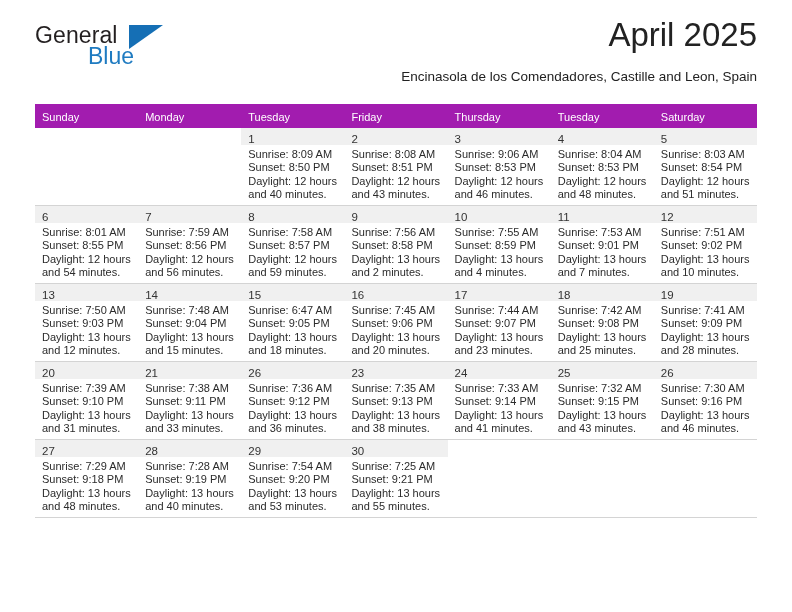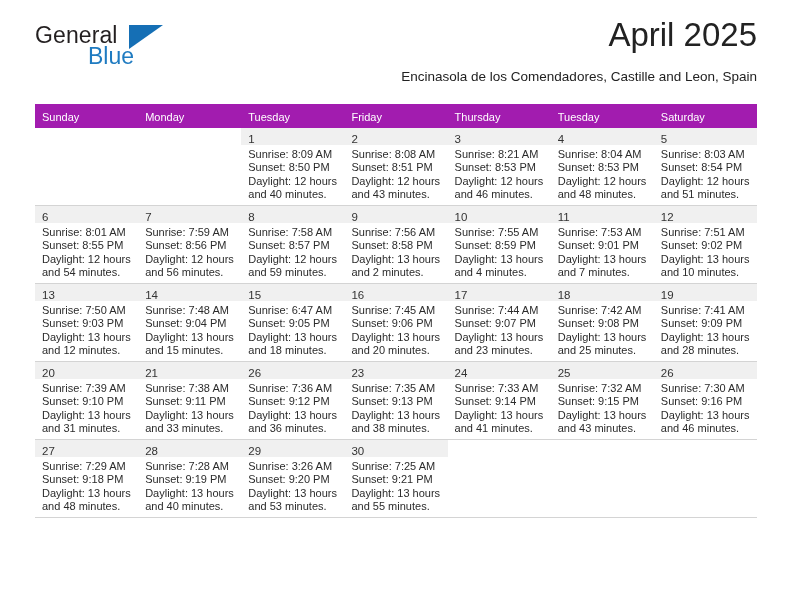--- a/index.html
+++ b/index.html
@@ -192,21 +192,21 @@
                 <div>Sunset: 8:51 PM</div>
                 <div>Daylight: 12 hours</div>
                 <div>and 43 minutes.</div>
               </div>
             </div>
           </td>
           <td>
             <div class="cell filled">
               <div class="daynum-bar"><span class="daynum">3</span></div>
               <div class="details">
-                <div>Sunrise: 8:21 AM</div>
+                <div>Sunrise: 9:06 AM</div>
                 <div>Sunset: 8:53 PM</div>
                 <div>Daylight: 12 hours</div>
                 <div>and 46 minutes.</div>
               </div>
             </div>
           </td>
           <td>
             <div class="cell filled">
               <div class="daynum-bar"><span class="daynum">4</span></div>
               <div class="details">
@@ -486,21 +486,21 @@
                 <div>Sunset: 9:19 PM</div>
                 <div>Daylight: 13 hours</div>
                 <div>and 40 minutes.</div>
               </div>
             </div>
           </td>
           <td>
             <div class="cell filled">
               <div class="daynum-bar"><span class="daynum">29</span></div>
               <div class="details">
-                <div>Sunrise: 3:26 AM</div>
+                <div>Sunrise: 7:54 AM</div>
                 <div>Sunset: 9:20 PM</div>
                 <div>Daylight: 13 hours</div>
                 <div>and 53 minutes.</div>
               </div>
             </div>
           </td>
           <td>
             <div class="cell filled">
               <div class="daynum-bar"><span class="daynum">30</span></div>
               <div class="details">

